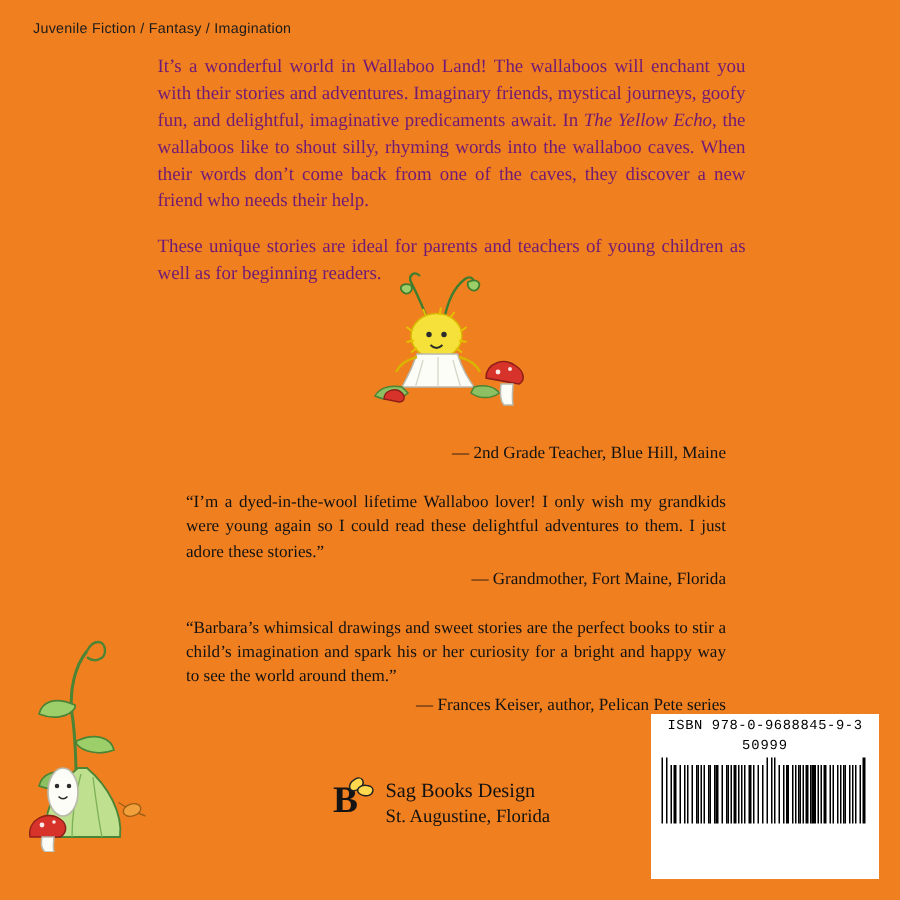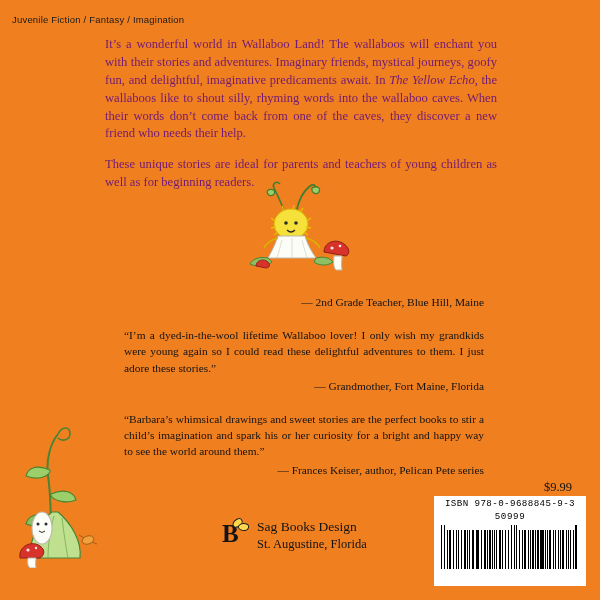--- a/index.html
+++ b/index.html
@@ -15,21 +15,21 @@
     overflow: hidden;
   }
   .page {
     position: absolute;
     inset: 0;
   }
 
   
   .category {
     position: absolute;
-    left: 12px;
+    left: 22px;
     top: 14px;
     font-family: "Liberation Sans", sans-serif;
     font-size: 9.5px;
     color: #1b1b1b;
     letter-spacing: 0.2px;
   }
 
   
   .blurb {
     position: absolute;
@@ -127,21 +127,21 @@
     color: #111;
     display: block;
   }
 
   
   .barcode-box {
     position: absolute;
     right: 14px;
     bottom: 14px;
     width: 152px;
-    height: 90px;
+    height: 110px;
     background: #ffffff;
     padding: 3px 4px 2px 4px;
     box-sizing: border-box;
   }
   .bc-top {
     font-family: "Liberation Mono", monospace;
     font-size: 9.2px;
     letter-spacing: 0.4px;
     color: #000;
     text-align: center;

